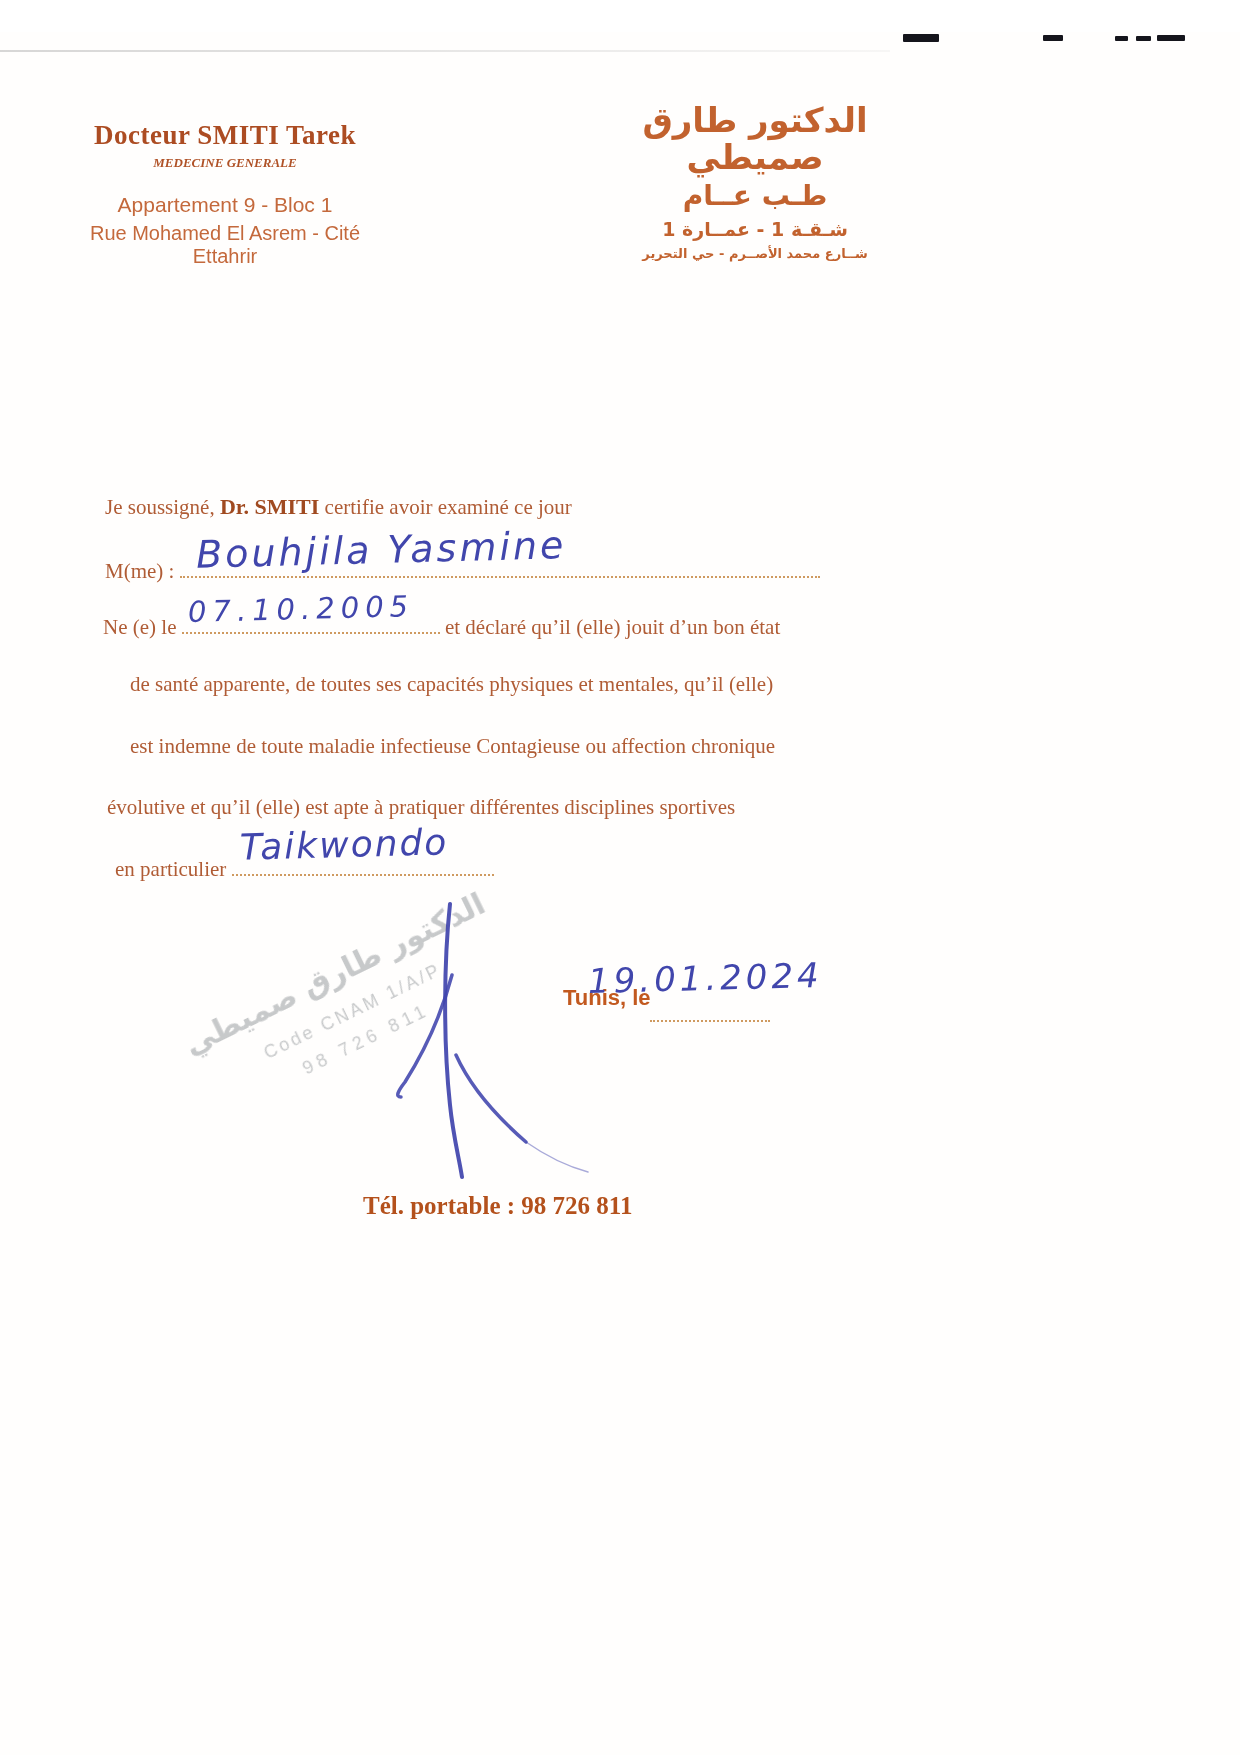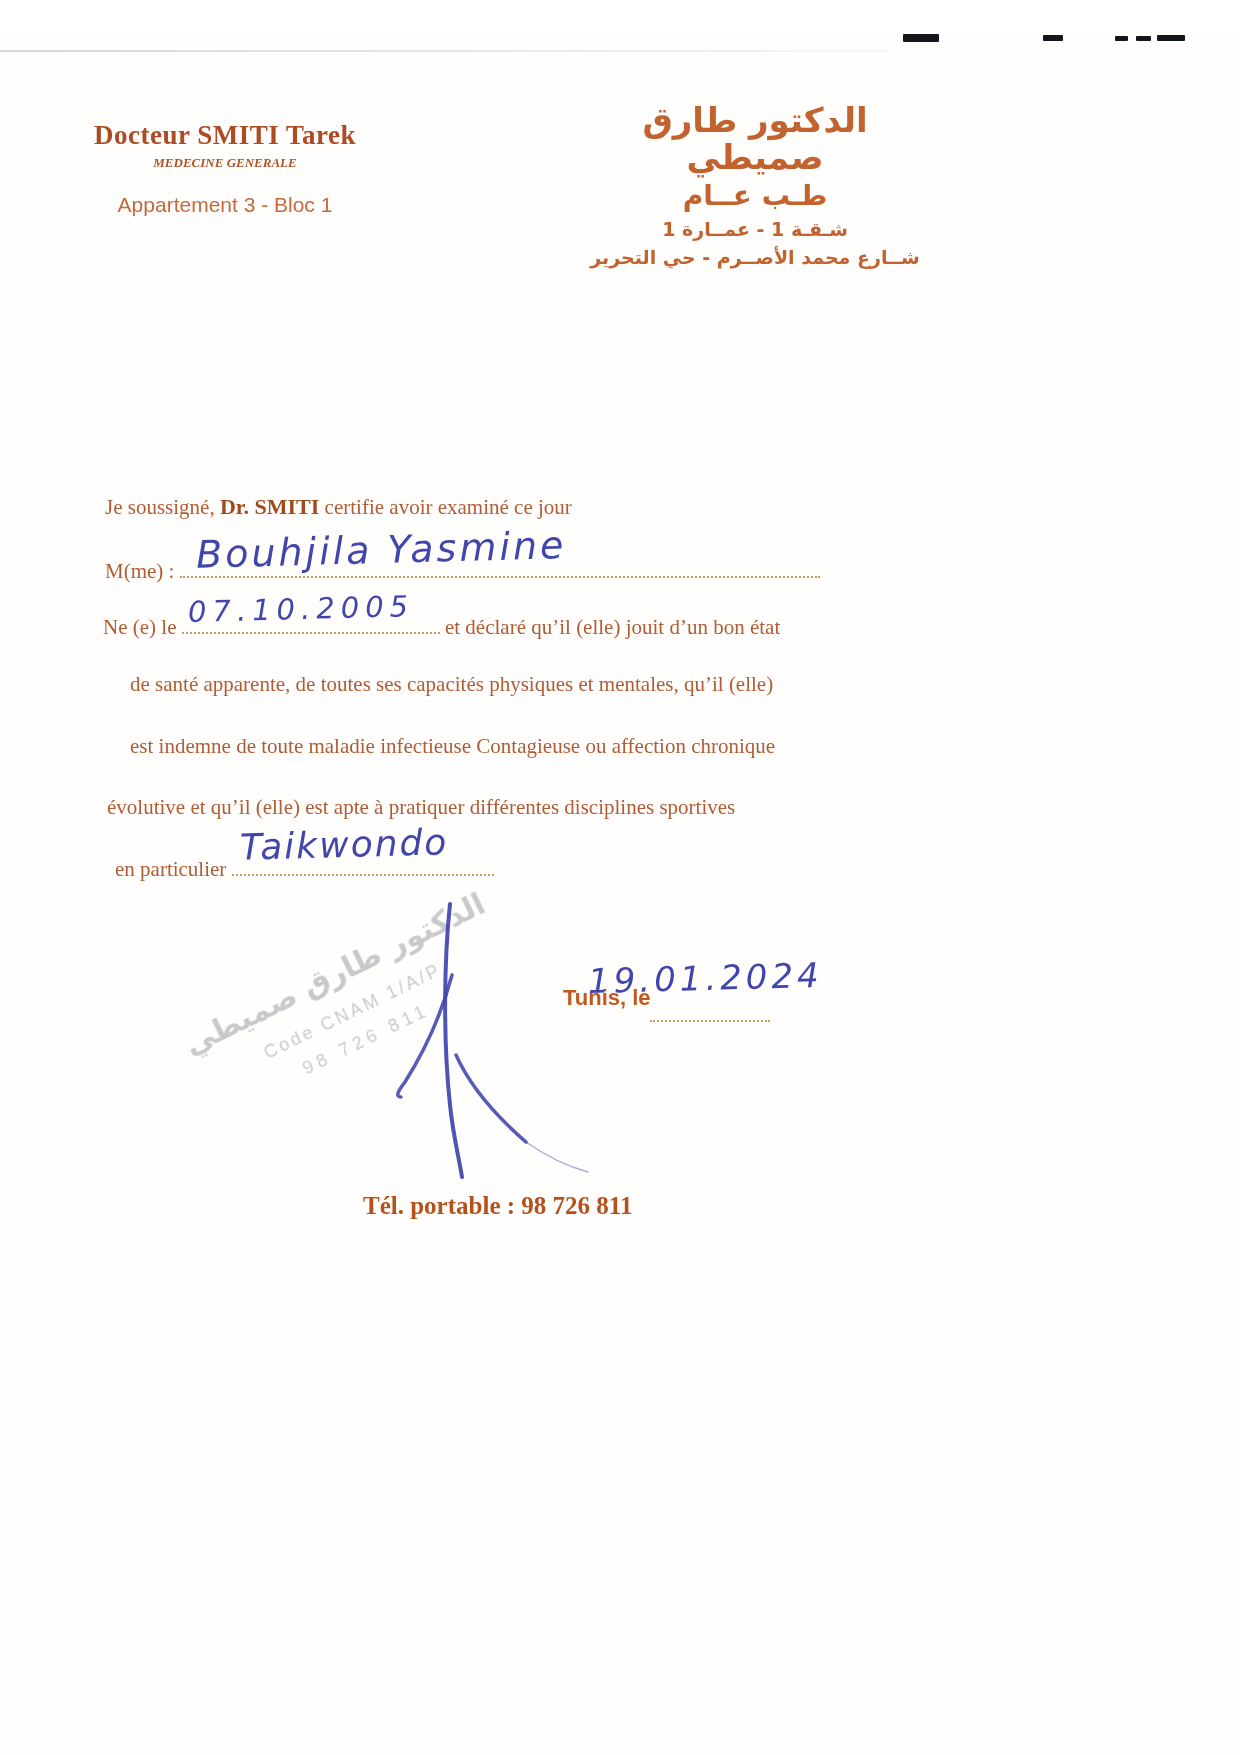--- a/index.html
+++ b/index.html
@@ -23,21 +23,21 @@
   
   .hdr-left{position:absolute;left:60px;top:88px;width:330px;text-align:center;}
   .doc-name{font-size:27px;font-weight:bold;color:#ac4c22;letter-spacing:.5px;}
   .specialty{font-size:13px;font-weight:bold;font-style:italic;color:#b05227;margin-top:4px;}
   .addr1{font-family:"Liberation Sans",sans-serif;font-size:21px;color:#c4693c;margin-top:22px;}
   .addr2{font-family:"Liberation Sans",sans-serif;font-size:20px;color:#c4693c;margin-top:5px;}
   .hdr-right{position:absolute;left:585px;top:70px;width:340px;text-align:center;color:#c2622e;}
   .ar1{font-family:"DejaVu Sans",sans-serif;font-size:34px;font-weight:bold;line-height:1.1;}
   .ar2{font-family:"DejaVu Sans",sans-serif;font-size:28px;font-weight:bold;margin-top:2px;}
   .ar3{font-family:"DejaVu Sans",sans-serif;font-size:19px;font-weight:bold;margin-top:6px;}
-  .ar4{font-family:"DejaVu Sans",sans-serif;font-size:19px;font-weight:bold;margin-top:6px;}
+  .ar4{font-family:"DejaVu Sans",sans-serif;font-size:13px;font-weight:bold;margin-top:6px;}
   
   .title{position:absolute;left:285px;top:380px;width:300px;
     font-size:27px;font-weight:bold;color:#bc5a2b;word-spacing:12px;letter-spacing:.5px;
     white-space:nowrap;}
   
   .bline{position:absolute;left:130px;font-size:21px;color:#b05c35;white-space:nowrap;}
   .intro{top:462px;left:105px;}
   .intro .drbold{font-weight:bold;color:#a04a20;font-size:22px;}
   .nameline{top:524px;left:105px;}
   .birthline{top:580px;left:103px;}
@@ -82,21 +82,22 @@
   <div class="crease"></div>
   <div class="dash dash1"></div>
   <div class="dash dash2"></div>
   <div class="dash dash3"></div>
   <div class="dash dash4"></div>
   <div class="dash dash5"></div>
 
   <div class="hdr-left">
     <div class="doc-name">Docteur SMITI Tarek</div>
     <div class="specialty">MEDECINE GENERALE</div>
-    <div class="addr1">Appartement 3 - Bloc 1</div>
+    <div class="addr1">Appartement 9 - Bloc 1</div>
+    <div class="addr2">Rue Mohamed El Asrem - Cité Ettahrir</div>
   </div>
 
   <div class="hdr-right" dir="rtl">
     <div class="ar1">الدكتور طارق صميطي</div>
     <div class="ar2">طـب عــام</div>
     <div class="ar3">شـقـة 1 - عمــارة 1</div>
     <div class="ar4">شــارع محمد الأصــرم - حي التحرير</div>
   </div>
 
 

